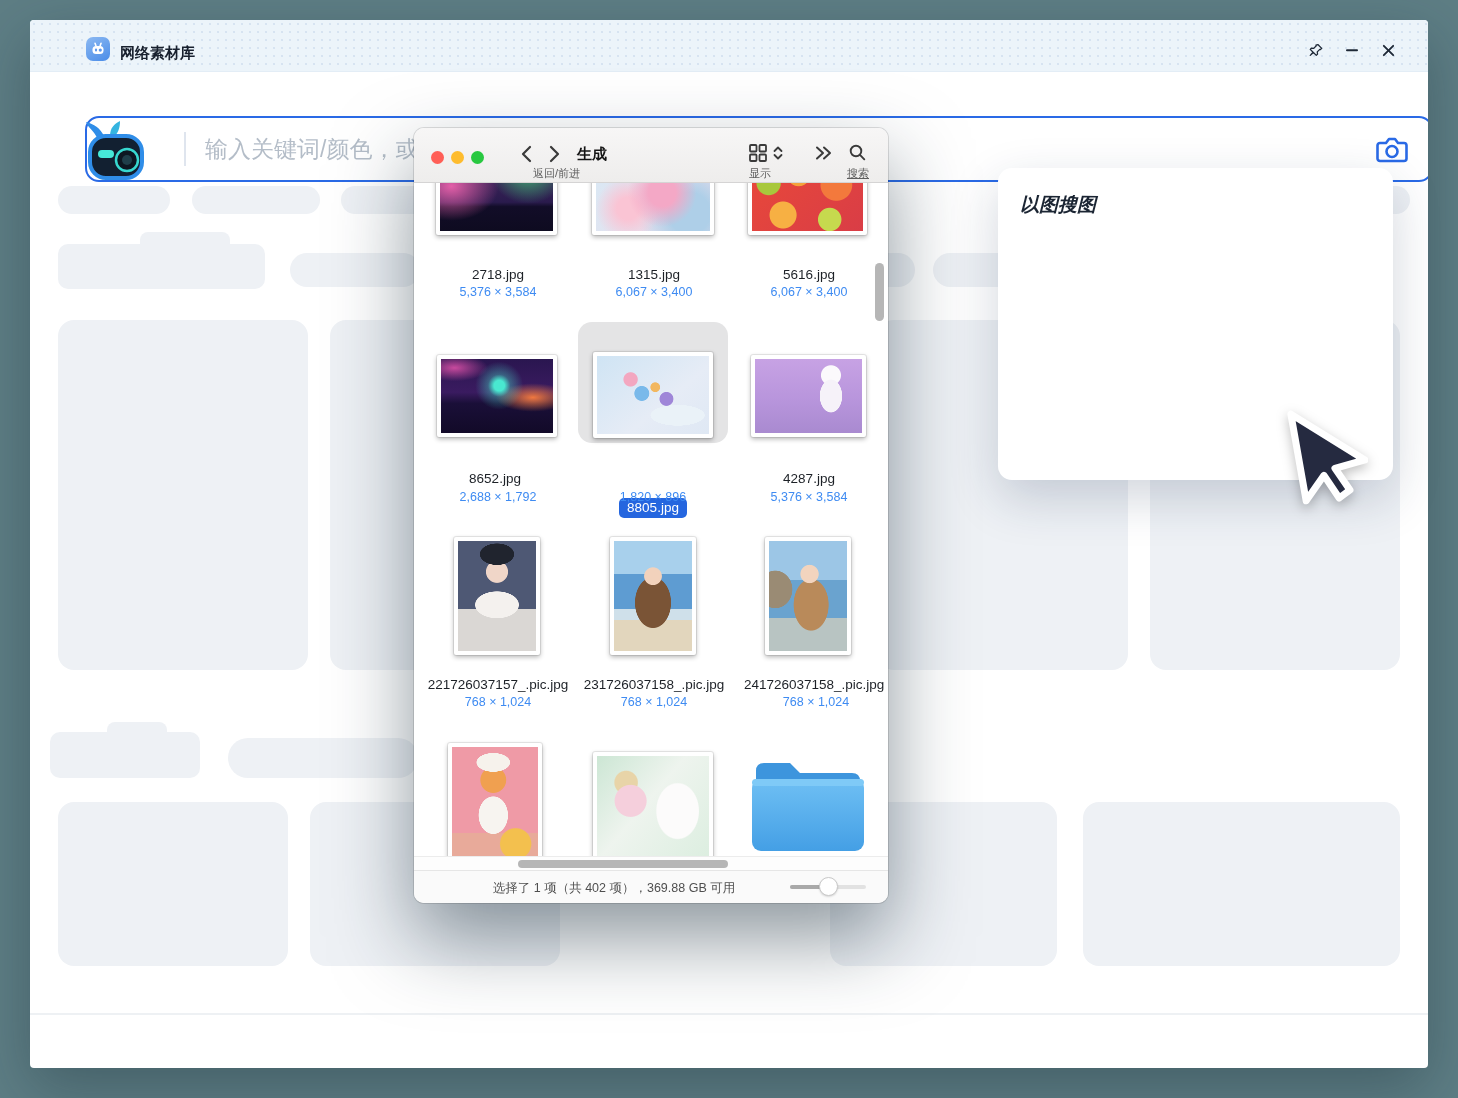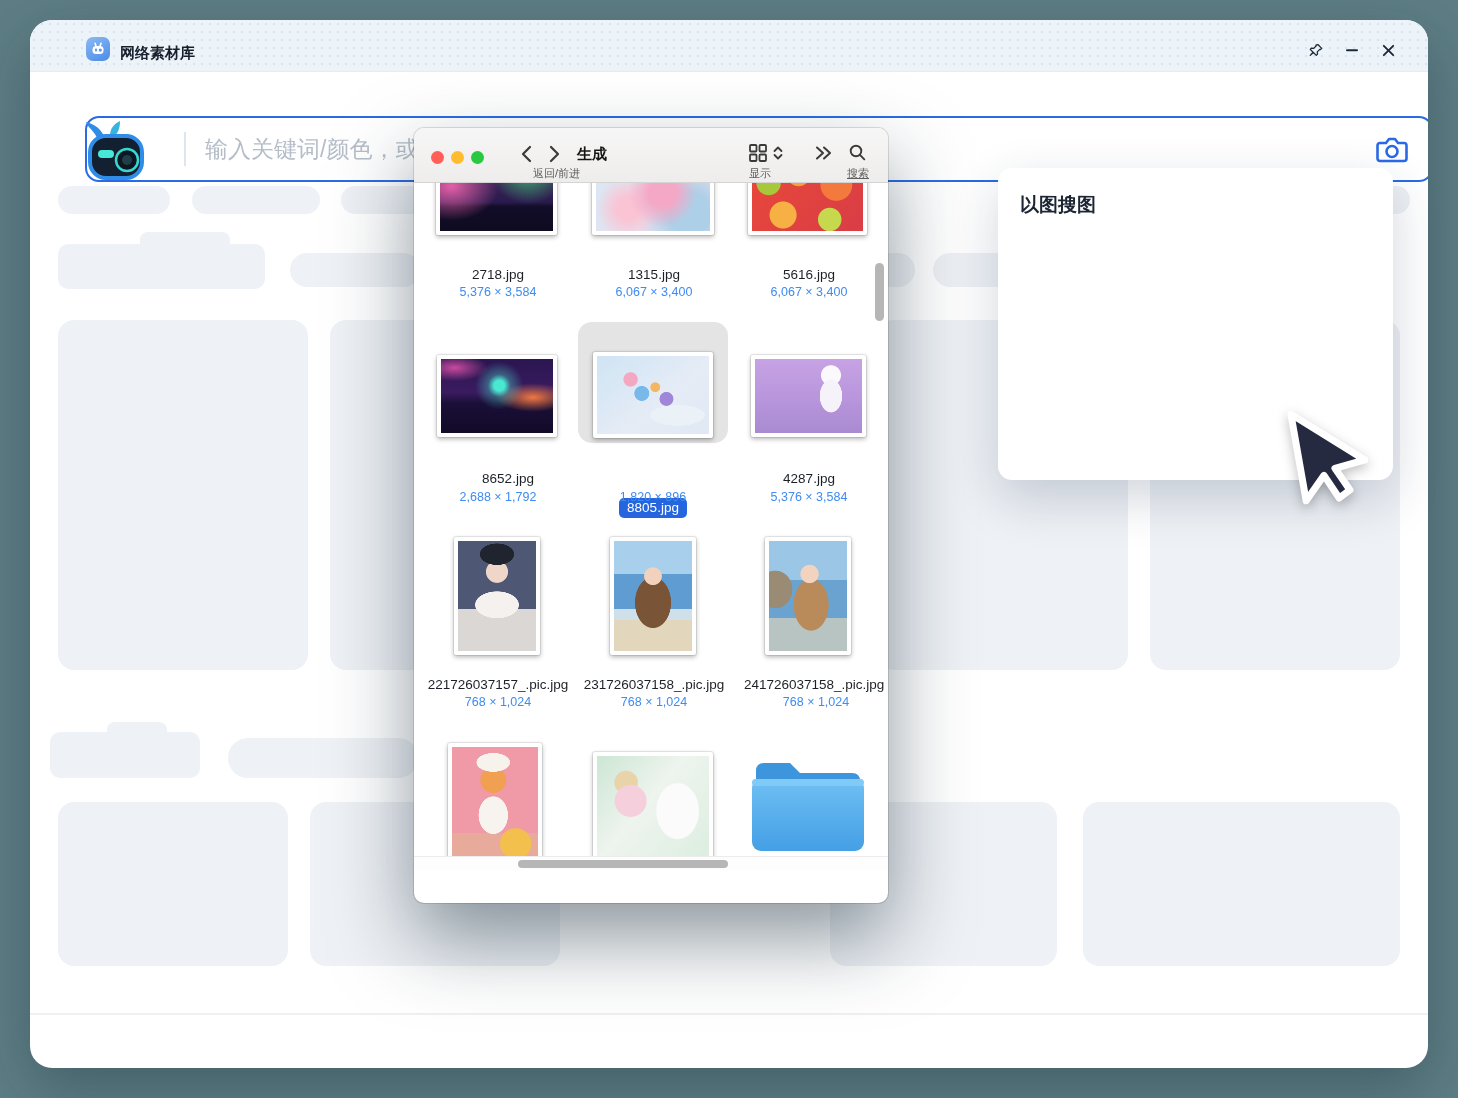--- a/index.html
+++ b/index.html
@@ -2,21 +2,21 @@
 <html><head>
 <meta charset="utf-8">
 <style>
   * { margin:0; padding:0; box-sizing:border-box; }
   html,body { width:1458px; height:1098px; }
   body { font-family:"Liberation Sans","DejaVu Sans",sans-serif; }
   .stage { position:relative; width:1458px; height:1098px; background:#5E7E85; overflow:hidden; }
 
   
   .app-window { position:absolute; left:30px; top:20px; width:1398px; height:1048px;
-    background:#ffffff; border-radius:22px; box-shadow:0 20px 60px rgba(20,40,50,.35); overflow:hidden; }
+    background:#ffffff; border-radius:4px; box-shadow:0 20px 60px rgba(20,40,50,.35); overflow:hidden; }
   .app-titlebar { position:absolute; left:0; top:0; width:100%; height:52px;
     background:#ECF4FA; border-bottom:1px solid #e3edf6;
     background-image:radial-gradient(circle, rgba(140,170,210,.22) 1px, transparent 1.3px);
     background-size:8px 8px; }
   .app-icon { position:absolute; left:56px; top:17px; width:24px; height:24px; border-radius:7px;
     background:linear-gradient(150deg,#8cb9f2,#4a8ce8); display:flex; align-items:center; justify-content:center; }
   .app-title { position:absolute; left:90px; top:24px; font-size:15px; font-weight:600; color:#18202e; }
   .win-controls { position:absolute; right:30px; top:20px; display:flex; gap:16px; align-items:center; }
   .win-btn { width:20px; height:20px; display:flex; align-items:center; justify-content:center; cursor:default; color:#1f2937; }
 
@@ -128,21 +128,21 @@
     radial-gradient(circle at 74% 88%, #f3c04e 0 13%, transparent 14%),
     linear-gradient(180deg,#ef9aa6 0 78%,#e8aa9a 78%); }
   .g-unicorn { background:
     radial-gradient(ellipse 32% 46% at 72% 54%, #fcfbfb 0 58%, transparent 61%),
     radial-gradient(circle at 30% 44%, #f5cfdc 0 16%, transparent 17%),
     radial-gradient(circle at 26% 26%, #e8d4a8 0 10%, transparent 11%),
     linear-gradient(130deg,#cce6d4,#eef4ee 45%,#dceee0); }
 
   
   .side-panel { position:absolute; left:998px; top:168px; width:395px; height:312px; border-radius:14px;
-    background:#fff; box-shadow:0 18px 50px rgba(25,45,80,.2); }
+    background:#fff; box-shadow:0 18px 50px rgba(25,45,80,.2);font-style:italic; }
   .panel-title { position:absolute; left:22px; top:24px; font-size:19px; font-weight:700; color:#1b2533; }
   .dropzone { position:absolute; left:20px; top:70px; width:355px; height:220px; border-radius:10px;
     border:2px dashed #3279E8; background:#E9F1FC;
     background-image:radial-gradient(circle, rgba(110,150,210,.18) 1px, transparent 1.3px); background-size:8px 8px; }
   .drop-mascot { position:absolute; left:118px; top:16px; width:120px; height:112px; }
   .drop-text { position:absolute; left:0; top:144px; width:100%; text-align:center; font-size:19px; color:#1f2937; }
   .drop-link { color:#2B7CE9; cursor:pointer; }
 
   .cursor-svg { position:absolute; left:1278px; top:405px; width:90px; height:125px; filter:drop-shadow(0 4px 6px rgba(0,0,0,.25)); }
 </style>
@@ -310,21 +310,21 @@
       <div class="cell-sel"></div>
       <div class="th" style="left:23px;top:172px;width:120px;height:82px;">
           <div class="g-synth"></div>
         </div>
       <div class="th" style="left:179px;top:169px;width:120px;height:86px;">
           <div class="g-dessert"></div>
         </div>
       <div class="th" style="left:337px;top:172px;width:115px;height:82px;">
           <div class="g-shake"></div>
         </div>
-      <div class="fname" style="left:24px;top:288px;width:140px;">8652.jpg</div>
+      <div class="fname" style="left:11px;top:288px;width:140px;">8652.jpg</div>
       <div class="fname-sel" style="left:169px;top:285px;width:140px;"><span>8805.jpg</span></div>
       <div class="fname" style="left:325px;top:288px;width:140px;">4287.jpg</div>
       <div class="fdims" style="left:14px;top:307px;width:140px;">2,688 × 1,792</div>
       <div class="fdims" style="left:169px;top:307px;width:140px;">1,820 × 896</div>
       <div class="fdims" style="left:325px;top:307px;width:140px;">5,376 × 3,584</div>
 
       <div class="th" style="left:40px;top:354px;width:86px;height:118px;">
           <div class="g-portrait1"></div>
         </div>
       <div class="th" style="left:196px;top:354px;width:86px;height:118px;">
@@ -360,20 +360,27 @@
         </svg>
       </div>
 
       <div class="vscroll"></div>
     </div>
 
     <div class="hscroll-strip">
       <div class="hscroll-thumb"></div>
     </div>
 
+    <div class="finder-status">
+      <div class="status-text">选择了 1 项（共 402 项），369.88 GB 可用</div>
+      <div class="zoom-slider">
+        <div class="zoom-fill"></div>
+        <div class="zoom-knob"></div>
+      </div>
+    </div>
   </div>
 
   <div class="side-panel">
     <div class="panel-title">以图搜图</div>
   </div>
 
   <svg class="cursor-svg" viewBox="0 0 90 125">
     <g transform="rotate(-10 20 15)">
       <path d="M14 8 L14 96 L36 74 L47 99 L59 93 L48 69 L79 66 Z" fill="#252a40" stroke="#ffffff" stroke-width="7" stroke-linejoin="round"></path>
     </g>

